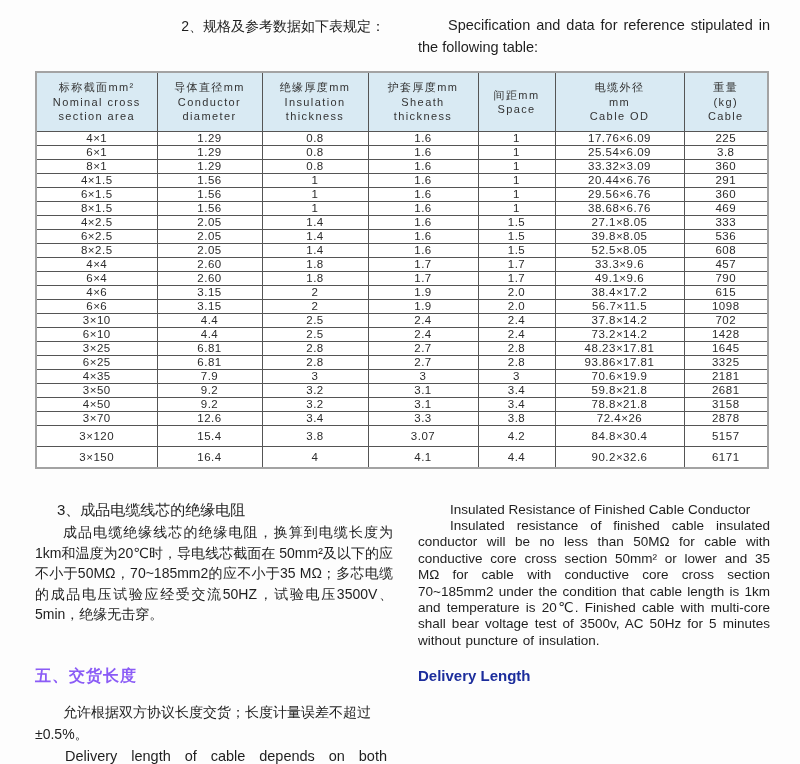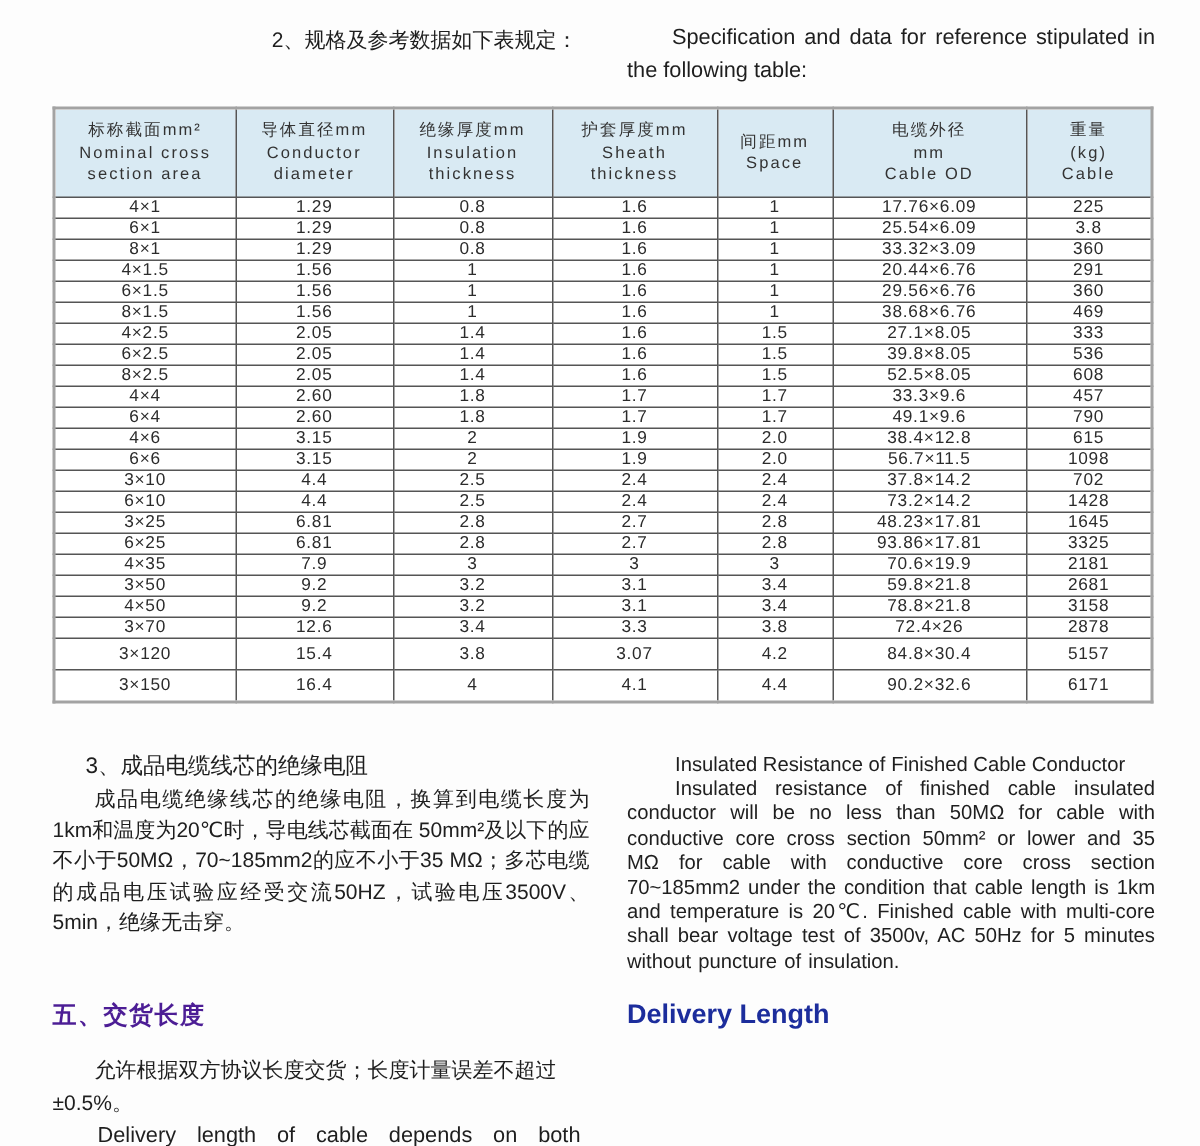--- a/index.html
+++ b/index.html
@@ -40,22 +40,22 @@
   .section3 { margin-top:32px; }
   .zh-h   { margin:0; font-size:15px; text-indent:22px; }
   .zh-body{ margin:2px 0 0 0; font-size:14px; line-height:20.5px;
             text-align:justify; text-indent:2em; }
   .en-h   { margin:0; font-size:13.5px; line-height:17px; text-indent:32px; }
   .en-body{ margin:0; font-size:13.5px; line-height:16.4px;
             text-align:justify; text-indent:32px; word-spacing:1px; }
 
   
   .delivery-head { margin-top:17px; align-items:baseline; }
-  .blue-zh { margin:0; font-size:16px; font-weight:bold; color:#4c1d95; letter-spacing:1px; }
-  .blue-en { margin:0; font-size:18px; font-weight:bold; color:#1c2d9c; }
+  .blue-zh { margin:0; font-size:16px; font-weight:bold; color:#8b5cf6; letter-spacing:1px; }
+  .blue-en { margin:0; font-size:15px; font-weight:bold; color:#1c2d9c; }
   .delivery-body { margin-top:14px;flex-direction:column; }
   .dl-zh { margin:0; font-size:14px; line-height:22px; text-indent:2em; }
   .dl-en { margin:0; font-size:14.5px; line-height:22px; text-align:justify; text-indent:30px; }
 </style>
 </head>
 <body>
 
 <div class="page">
 
   <div class="two-col">
@@ -196,21 +196,21 @@
           <td>1.7</td>
           <td>49.1×9.6</td>
           <td>790</td>
         </tr>
         <tr>
           <td>4×6</td>
           <td>3.15</td>
           <td>2</td>
           <td>1.9</td>
           <td>2.0</td>
-          <td>38.4×12.8</td>
+          <td>38.4×17.2</td>
           <td>615</td>
         </tr>
         <tr>
           <td>6×6</td>
           <td>3.15</td>
           <td>2</td>
           <td>1.9</td>
           <td>2.0</td>
           <td>56.7×11.5</td>
           <td>1098</td>

